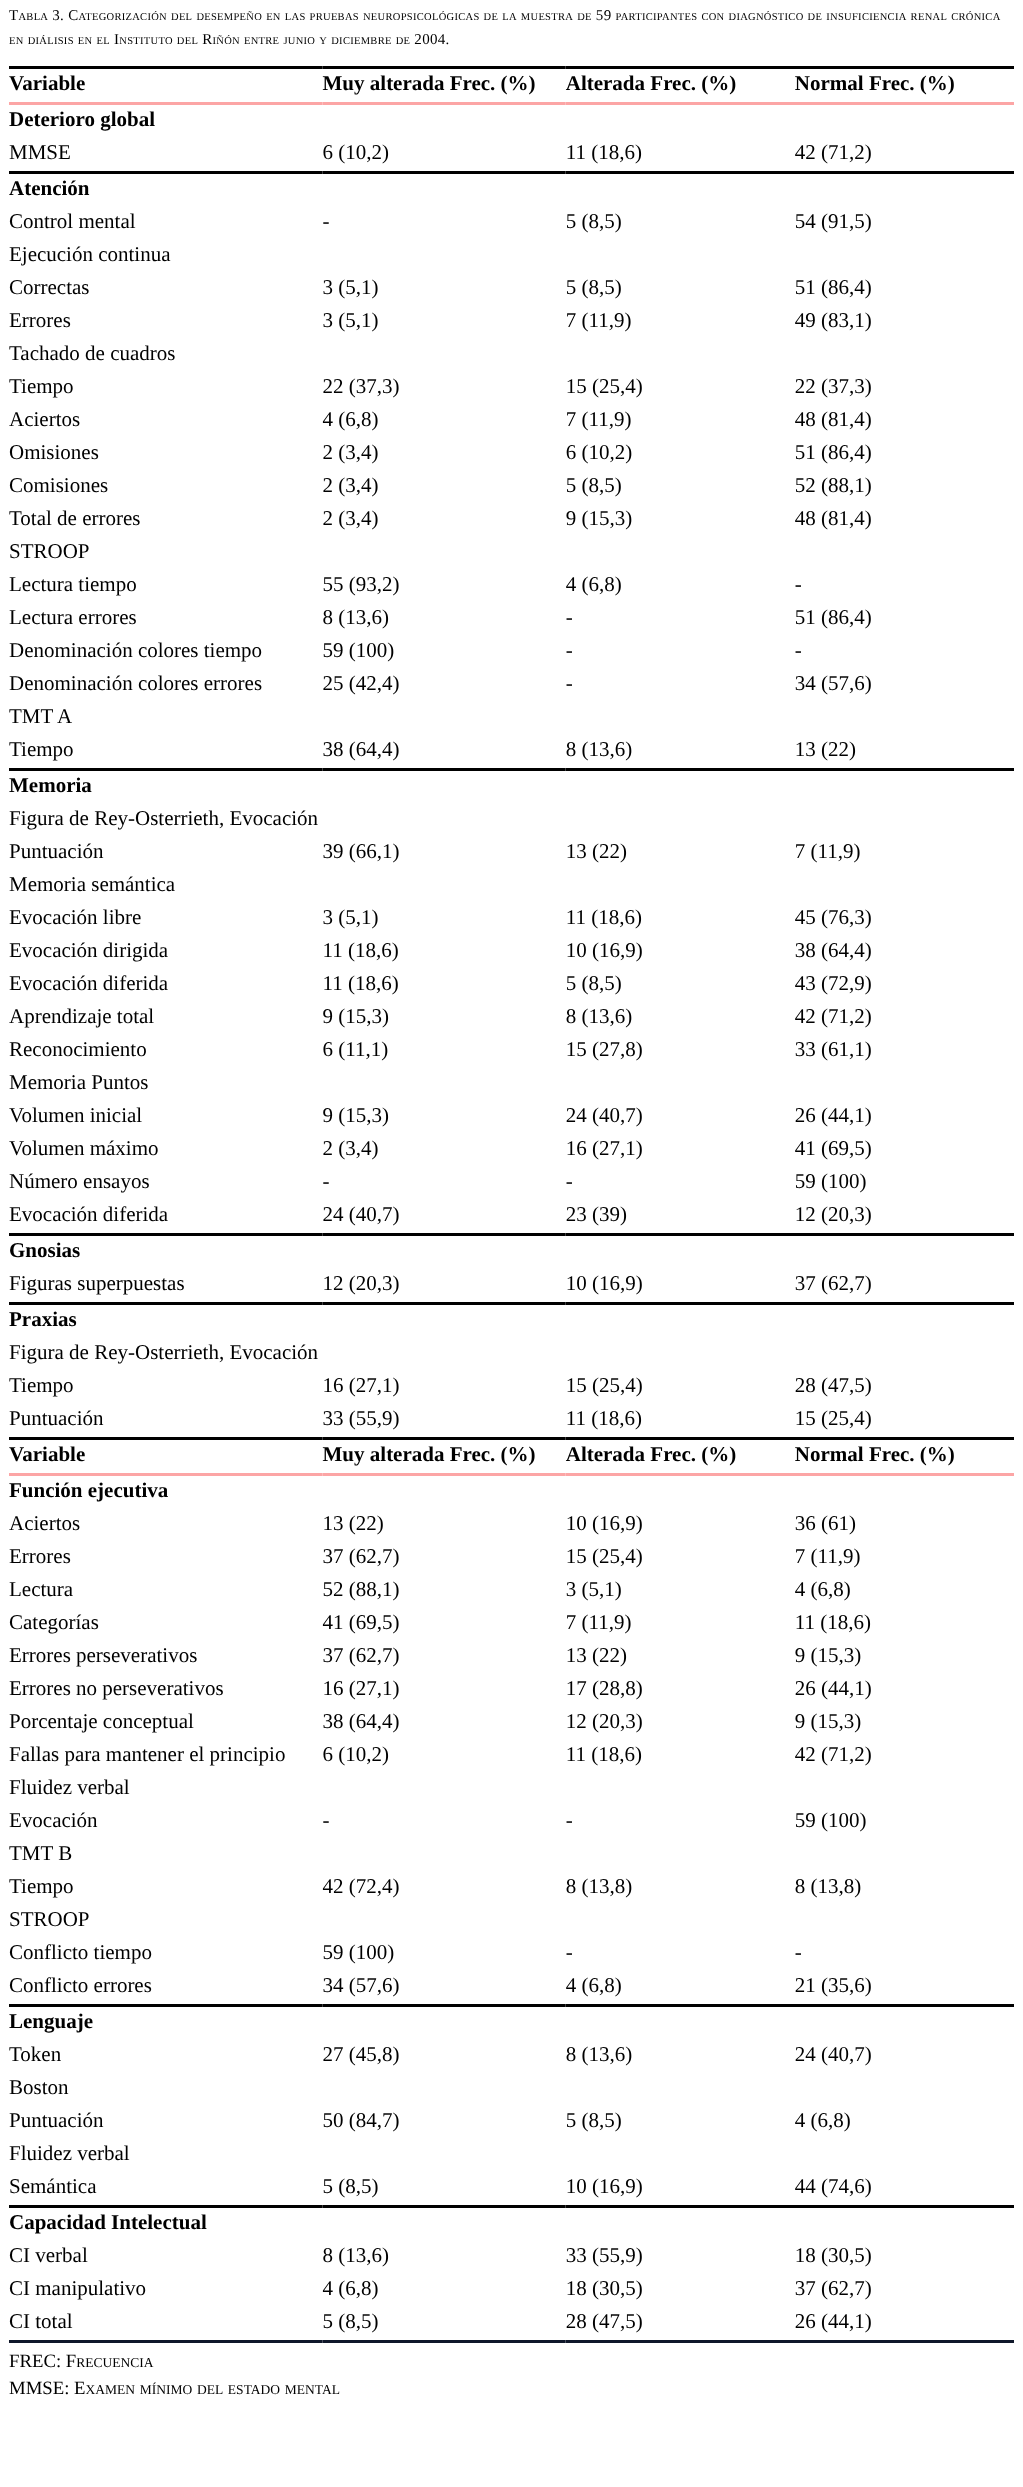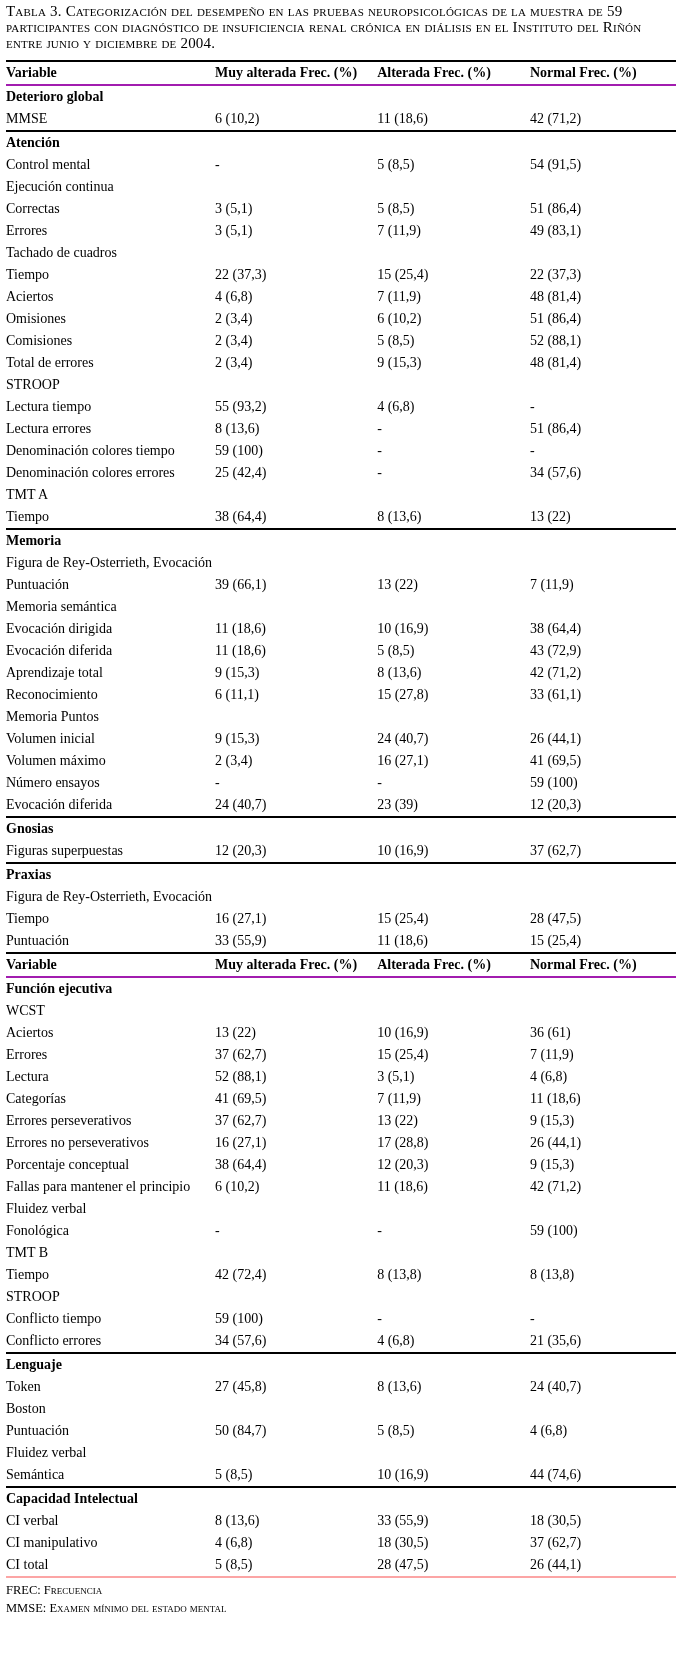--- a/index.html
+++ b/index.html
@@ -5,21 +5,21 @@
   html,body { margin:0; padding:0; background:#ffffff; }
   .page {
     width:682px;
     box-sizing:border-box;
     padding:3px 6px 10px 6px;
     font-family:"Liberation Serif", "DejaVu Serif", serif;
     color:#000000;
     background:#ffffff;
   }
   .title {
-    font-size:15px;
+    font-size:10px;
     line-height:16px;
     margin:0 0 9px 0;
     font-variant:small-caps;
     letter-spacing:0.2px;
   }
   table.results {
     width:100%;
     border-collapse:collapse;
     table-layout:fixed;
   }
@@ -27,24 +27,24 @@
     font-size:14px;
     font-weight:normal;
     text-align:left;
     vertical-align:middle;
     height:22px;
     padding:0;
     line-height:20px;
     white-space:nowrap;
     overflow:visible;
   }
-  tr.header th { font-weight:bold; border-top:2px solid #000; border-bottom:2px solid #a21caf; }
+  tr.header th { font-weight:bold; border-top:2px solid #000; border-bottom:2px solid #fca5a5; }
   tr.section td { font-weight:bold; }
   tr.rule-top td { border-top:2px solid #000;font-family:Liberation Serif, serif; }
-  tr.rule-bottom td { border-bottom:2px solid #fca5a5; }
+  tr.rule-bottom td { border-bottom:2px solid #0f172a; }
   .footnotes {
     margin-top:3px;
     font-variant:small-caps;
   }
   .footnote {
     font-size:12.5px;
     line-height:18px;
   }
 </style>
 </head>
@@ -205,20 +205,26 @@
           <td>13 (22)</td>
           <td>7 (11,9)</td>
         </tr>
         <tr class="sub">
           <td>Memoria semántica</td>
           <td></td>
           <td></td>
           <td></td>
         </tr>
         <tr class="data">
+          <td>Evocación libre</td>
+          <td>3 (5,1)</td>
+          <td>11 (18,6)</td>
+          <td>45 (76,3)</td>
+        </tr>
+        <tr class="data">
           <td>Evocación dirigida</td>
           <td>11 (18,6)</td>
           <td>10 (16,9)</td>
           <td>38 (64,4)</td>
         </tr>
         <tr class="data">
           <td>Evocación diferida</td>
           <td>11 (18,6)</td>
           <td>5 (8,5)</td>
           <td>43 (72,9)</td>
@@ -306,26 +312,20 @@
           <th>Muy alterada Frec. (%)</th>
           <th>Alterada Frec. (%)</th>
           <th>Normal Frec. (%)</th>
         </tr>
         <tr class="section">
           <td>Función ejecutiva</td>
           <td></td>
           <td></td>
           <td></td>
         </tr>
-        <tr class="sub">
-          <td>WCST</td>
-          <td></td>
-          <td></td>
-          <td></td>
-        </tr>
         <tr class="data">
           <td>Aciertos</td>
           <td>13 (22)</td>
           <td>10 (16,9)</td>
           <td>36 (61)</td>
         </tr>
         <tr class="data">
           <td>Errores</td>
           <td>37 (62,7)</td>
           <td>15 (25,4)</td>
@@ -367,21 +367,21 @@
           <td>11 (18,6)</td>
           <td>42 (71,2)</td>
         </tr>
         <tr class="sub">
           <td>Fluidez verbal</td>
           <td></td>
           <td></td>
           <td></td>
         </tr>
         <tr class="data">
-          <td>Fonológica</td>
+          <td>Evocación</td>
           <td>-</td>
           <td>-</td>
           <td>59 (100)</td>
         </tr>
         <tr class="sub">
           <td>TMT B</td>
           <td></td>
           <td></td>
           <td></td>
         </tr>

